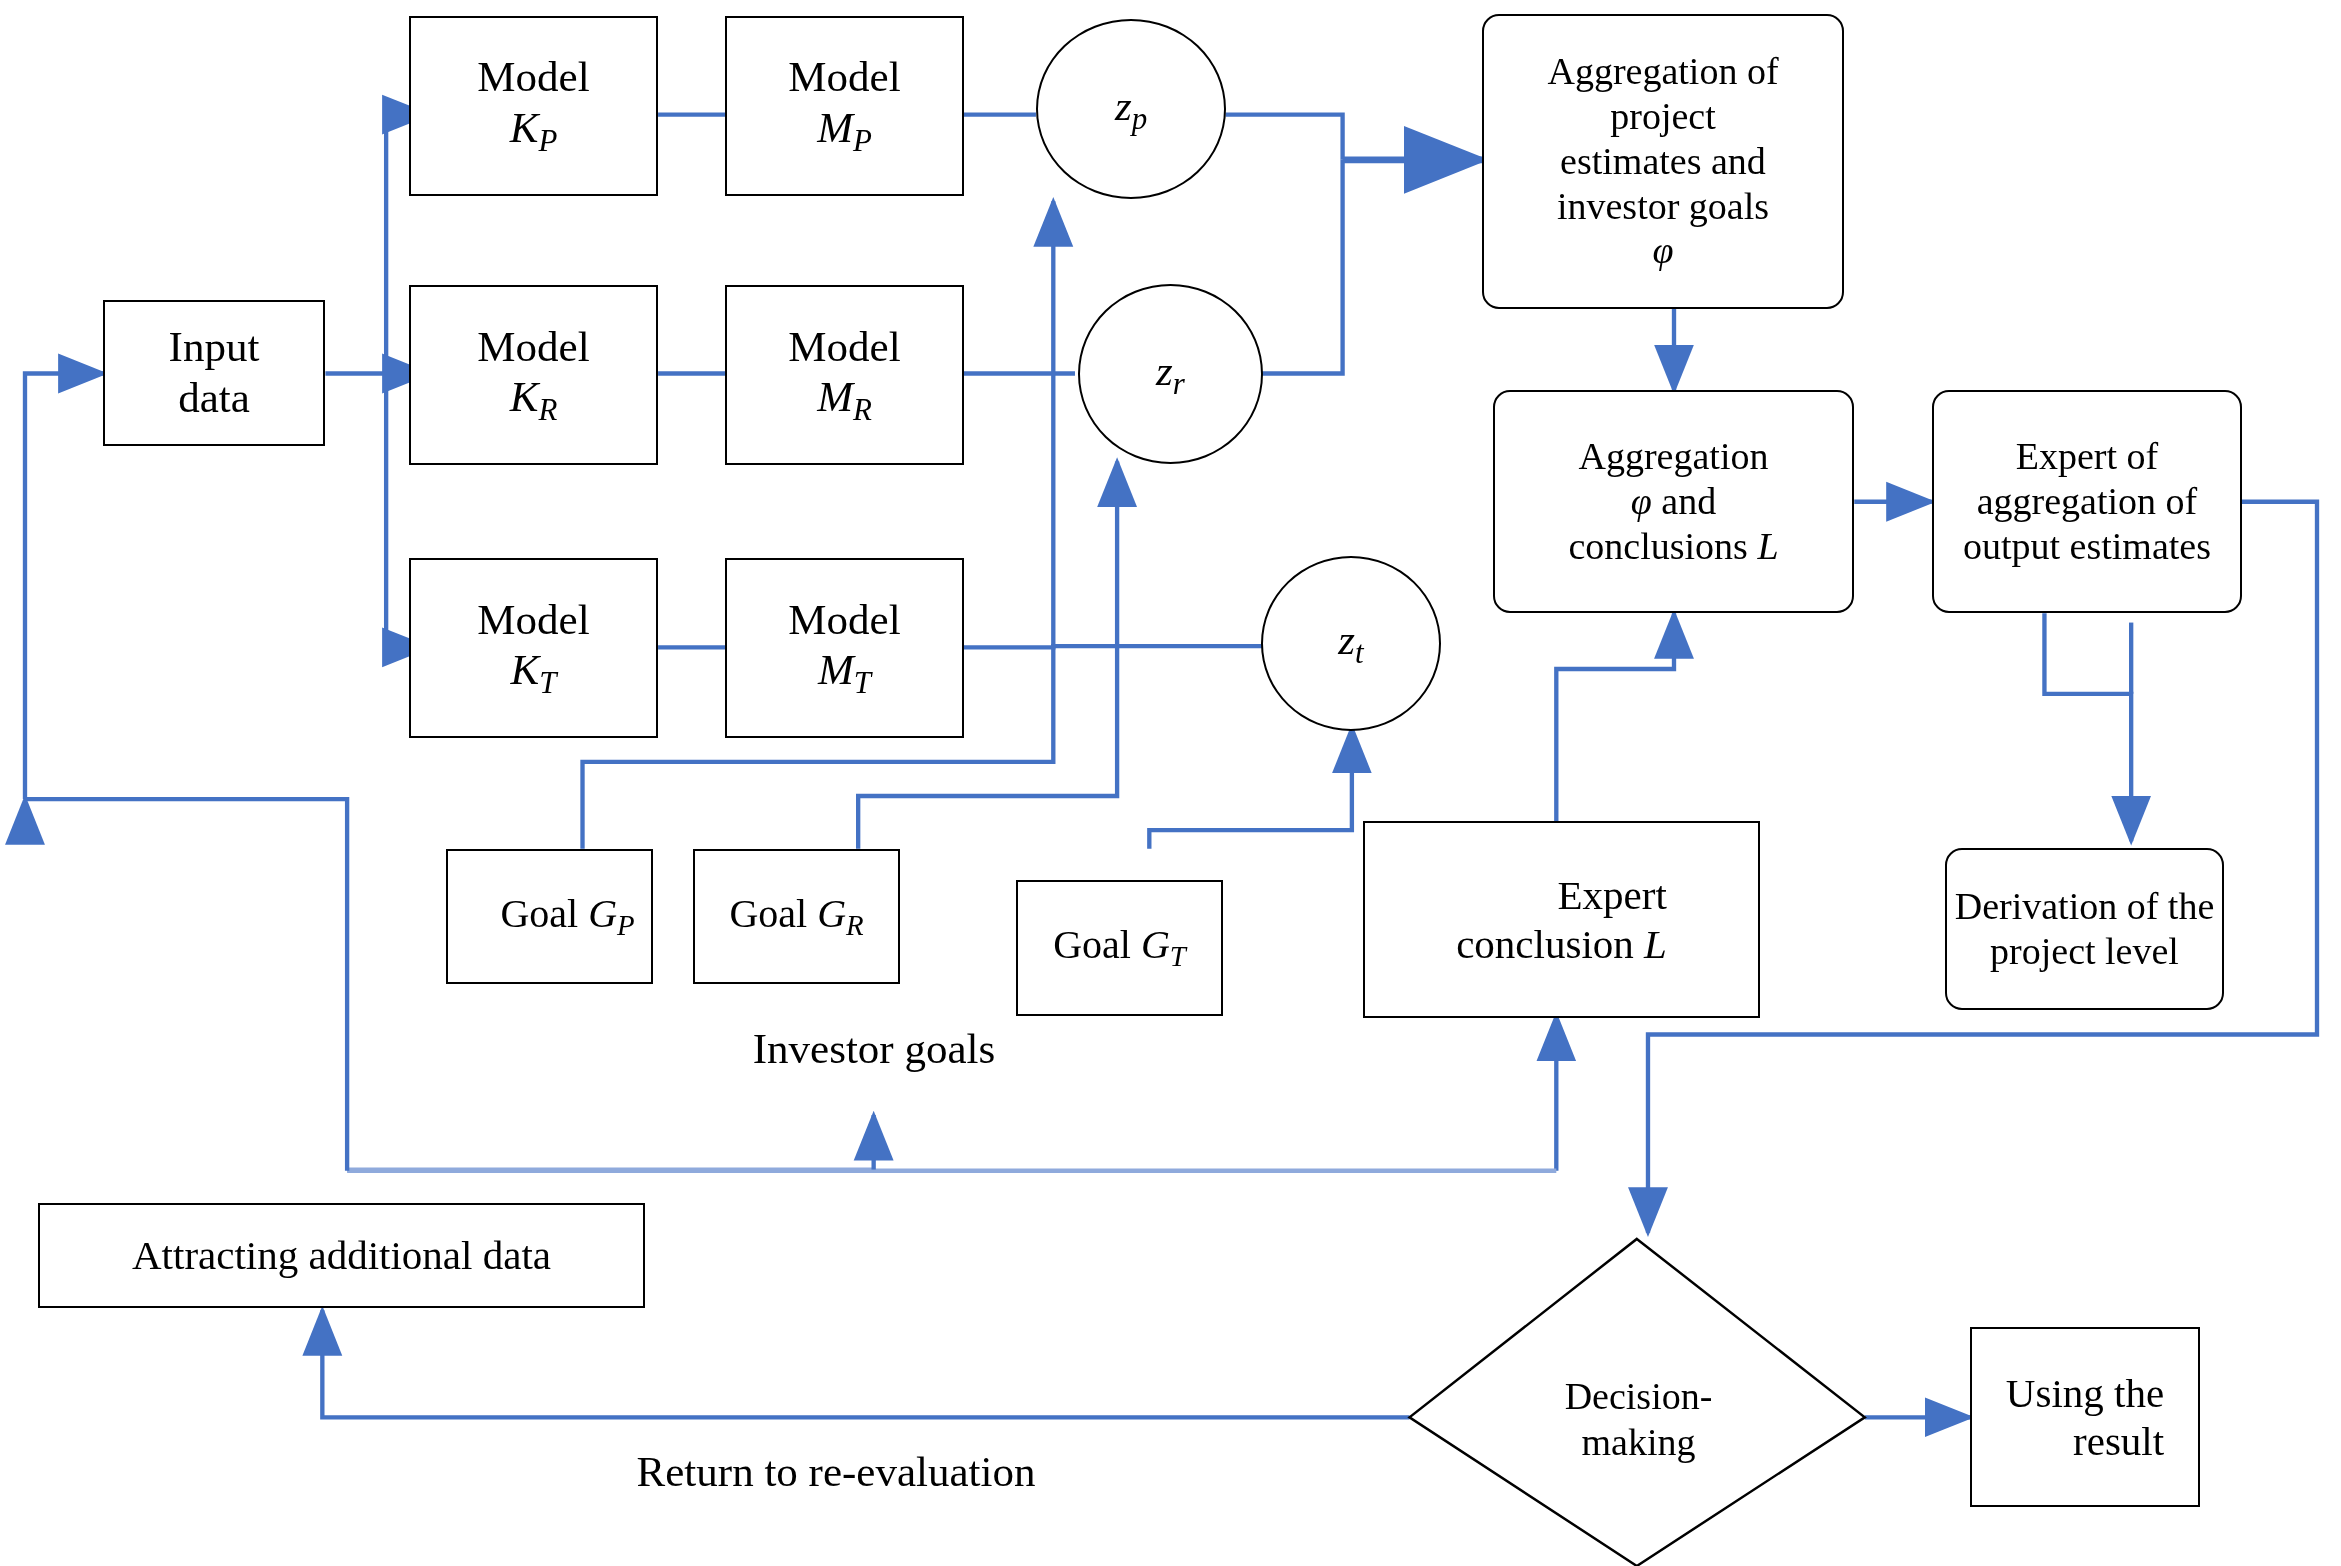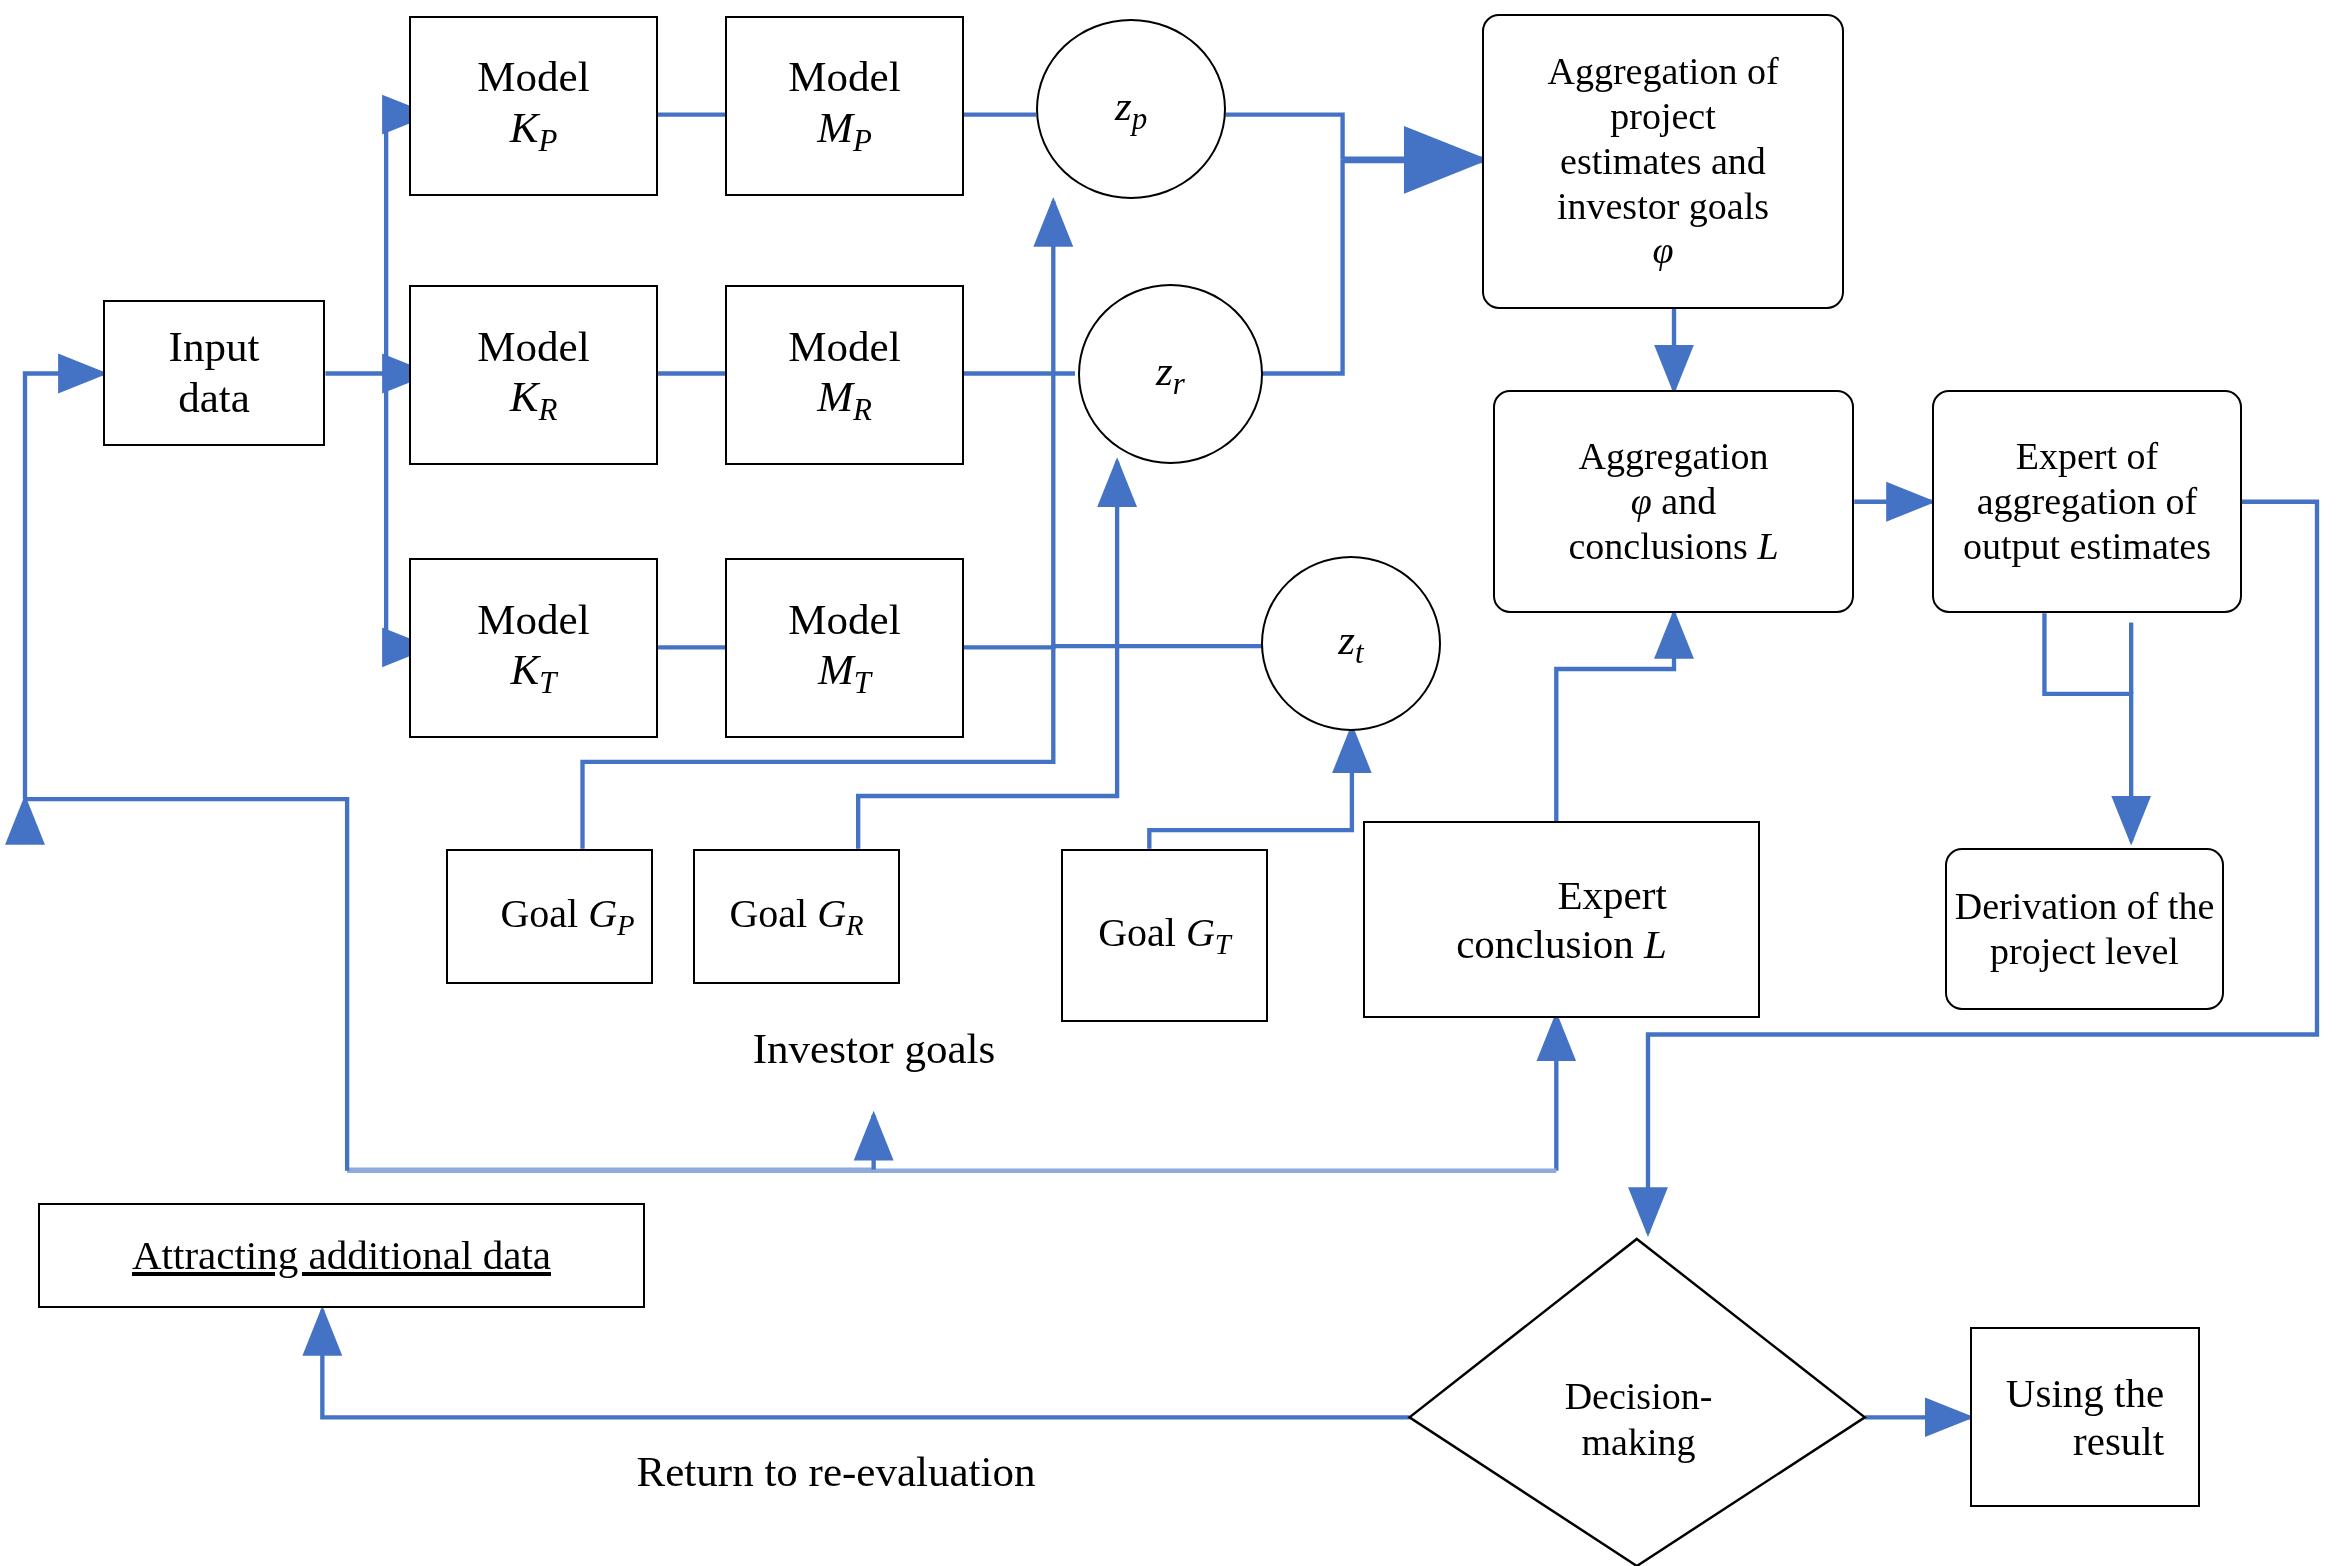--- a/index.html
+++ b/index.html
@@ -213,21 +213,21 @@
       <span>Goal </span><span class="mathvar">G</span><sub class="v">P</sub>
     </div>
   </div>
 
   <div class="node box t-64" style="left:693px; top:849px; width:207px; height:135px;">
     <div>
       <span>Goal </span><span class="mathvar">G</span><sub class="v">R</sub>
     </div>
   </div>
 
-  <div class="node box t-64" style="left:1016px; top:849px; width:207px; height:173px;margin-left:45px;">
+  <div class="node box t-64" style="left:1016px; top:880px; width:207px; height:136px;">
     <div>
       <span>Goal </span><span class="mathvar">G</span><sub class="v">T</sub>
     </div>
   </div>
 
   <div class="node box t-62" style="left:1482px; top:13.6px; width:362px; height:295px;">
     <div>
       <span>Aggregation of</span><br>
       <span>project</span><br>
       <span>estimates and</span><br>
@@ -259,21 +259,21 @@
     </div>
   </div>
 
   <div class="node box t-66" style="left:1363px; top:821px; width:397px; height:197px;">
     <div>
       <span>Expert</span><br>
       <span>conclusion </span><span class="mathvar">L</span>
     </div>
   </div>
 
-  <div class="node box t-66" style="left:38px; top:1203px; width:607px; height:105px;text-decoration:underline;">
+  <div class="node box t-66" style="left:38px; top:1203px; width:607px; height:105px;">
     <span>Attracting additional data</span>
   </div>
 
   <div class="diamond-label t-62" style="left:1524px; top:1348px; width:229px; height:143px;">
     <div>
       <span>Decision-</span><br>
       <span>making</span>
     </div>
   </div>
 

